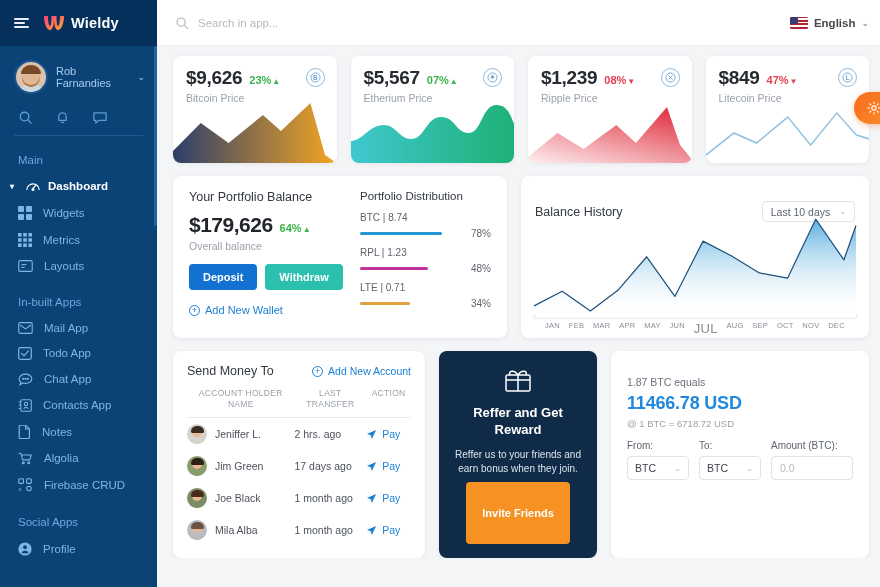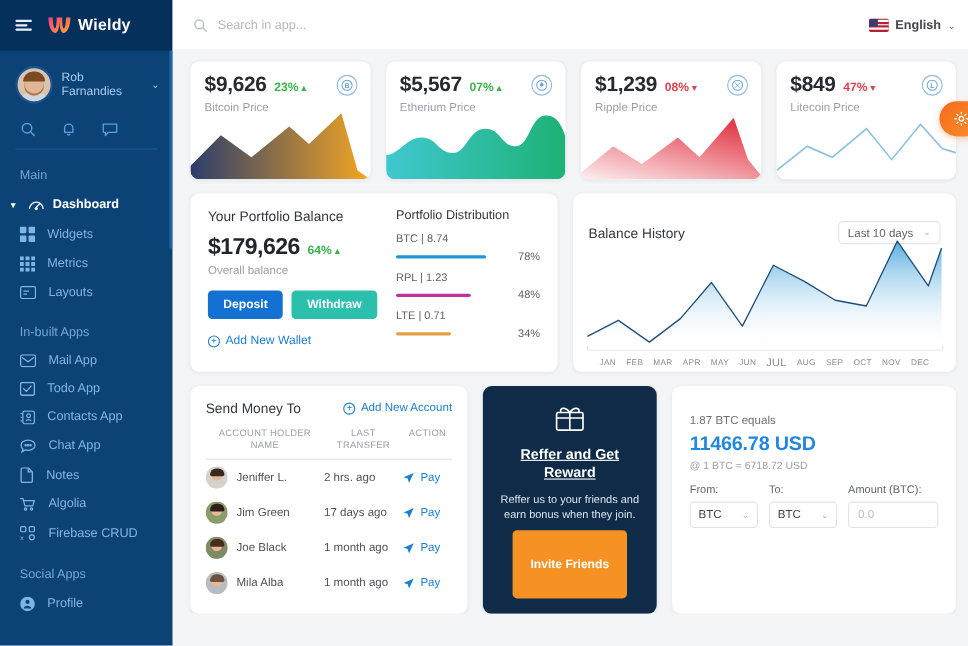--- a/index.html
+++ b/index.html
@@ -157,21 +157,21 @@
   .av-sm .hd { position: absolute; left: 5px; top: 3px; width: 10px; height: 10px; border-radius: 50%; background: #e8b894; }
   .av-sm .hr { position: absolute; left: 3.5px; top: 1.5px; width: 13px; height: 7px; border-radius: 7px 7px 2px 2px; }
   .av-sm .bd { position: absolute; left: 2px; bottom: -2px; width: 16px; height: 9px; border-radius: 8px 8px 0 0; }
   .pay { display: flex; align-items: center; gap: 5px; color: #1b7fd6; font-size: 10.5px; cursor: pointer; }
 
   .refer {
     flex: 0 0 158px; height: 207px; background: #0f2b47; border-radius: 8px;
     display: flex; flex-direction: column; align-items: center; padding: 16px 14px 14px 14px;
     box-shadow: 0 1px 4px rgba(16,30,54,.07);
   }
-  .refer-title { color: #fff; font-size: 13px; font-weight: bold; text-align: center; margin-top: 10px; line-height: 1.3; text-decoration: underline; }
+  .refer-title { color: #fff; font-size: 13px; font-weight: bold; text-align: center; margin-top: 10px; line-height: 1.3; }
   .refer-desc { color: #dbe4ee; font-size: 10px; text-align: center; margin-top: 9px; line-height: 1.45; }
   .btn-invite { background: #f59223; border: none; border-radius: 4px; color: #fff;
     font-size: 11px; font-weight: bold; padding: 25px 16px; margin-top: auto; cursor: pointer;
     font-family: "Liberation Sans", sans-serif; }
 
   .calc { flex: 1; height: 207px; padding: 14px 16px 0 16px; }
   .calc-title { font-size: 12.5px; color: #333940; }
   .calc-eq { font-size: 10.5px; color: #6a707a; margin-top: 11px; }
   .calc-big { font-size: 18px; font-weight: bold; color: #2288dd; margin-top: 5px; letter-spacing: -.2px; }
   .calc-rate { font-size: 9.5px; color: #9aa1ab; margin-top: 4px; }
@@ -317,41 +317,41 @@
       <span class="ic">
         <svg width="14" height="13" viewBox="0 0 14 13" fill="none" stroke="currentColor" stroke-width="1.2">
           <rect x="0.7" y="0.7" width="12.6" height="11.6" rx="1.8"></rect>
             <path d="M3.5 6.4 L6 8.8 L10.4 3.8" stroke-linecap="round" stroke-linejoin="round"></path>
         </svg>
       </span>
       <span>Todo App</span>
     </div>
     <div class="sb-item">
       <span class="ic">
+        <svg width="15" height="13" viewBox="0 0 16 14" fill="none" stroke="currentColor" stroke-width="1.2">
+          <path d="M8 1.2 c3.8 0 6.8 2.2 6.8 5 s-3 5 -6.8 5 c-1 0 -2 -.15 -2.8 -.45 L2 12.6 l1 -2.6 C1.8 9.1 1.2 7.8 1.2 6.2 c0 -2.8 3 -5 6.8 -5 z"></path>
+          <circle cx="5.6" cy="6.2" r=".6" fill="currentColor"></circle>
+            <circle cx="8" cy="6.2" r=".6" fill="currentColor"></circle>
+            <circle cx="10.4" cy="6.2" r=".6" fill="currentColor"></circle>
+        </svg>
+      </span>
+      <span>Chat App</span>
+    </div>
+    <div class="sb-item">
+      <span class="ic">
         <svg width="14" height="13" viewBox="0 0 14 13" fill="none" stroke="currentColor" stroke-width="1.1">
           <rect x="2.8" y="0.7" width="10.5" height="11.6" rx="1.6"></rect>
           <circle cx="8" cy="5" r="1.7"></circle>
             <path d="M5.7 9.8 a2.6 2.6 0 0 1 4.6 0"></path>
           <line x1="0.7" y1="3" x2="2.3" y2="3"></line>
             <line x1="0.7" y1="6.3" x2="2.3" y2="6.3"></line>
             <line x1="0.7" y1="9.6" x2="2.3" y2="9.6"></line>
         </svg>
       </span>
       <span>Contacts App</span>
-    </div>
-    <div class="sb-item">
-      <span class="ic">
-        <svg width="15" height="13" viewBox="0 0 16 14" fill="none" stroke="currentColor" stroke-width="1.2">
-          <path d="M8 1.2 c3.8 0 6.8 2.2 6.8 5 s-3 5 -6.8 5 c-1 0 -2 -.15 -2.8 -.45 L2 12.6 l1 -2.6 C1.8 9.1 1.2 7.8 1.2 6.2 c0 -2.8 3 -5 6.8 -5 z"></path>
-          <circle cx="5.6" cy="6.2" r=".6" fill="currentColor"></circle>
-            <circle cx="8" cy="6.2" r=".6" fill="currentColor"></circle>
-            <circle cx="10.4" cy="6.2" r=".6" fill="currentColor"></circle>
-        </svg>
-      </span>
-      <span>Chat App</span>
     </div>
     <div class="sb-item">
       <span class="ic">
         <svg width="13" height="14" viewBox="0 0 13 14" fill="none" stroke="currentColor" stroke-width="1.2">
           <path d="M1.2 1.4 a1.2 1.2 0 0 1 1.2 -1.2 h5.2 l3.8 3.8 v8.4 a1.2 1.2 0 0 1 -1.2 1.2 h-7.8 a1.2 1.2 0 0 1 -1.2 -1.2 z"></path>
           <path d="M7.6 .4 v3.6 h3.6"></path>
         </svg>
       </span>
       <span>Notes</span>
     </div>
@@ -603,21 +603,21 @@
               <line x1="10" y1="192" x2="10" y2="200" stroke="#dfe3e8" stroke-width="1.6"></line>
               <line x1="652" y1="192" x2="652" y2="200" stroke="#dfe3e8" stroke-width="1.6"></line>
             </svg>
             <div style="display:flex;position:absolute;left:0;right:0;bottom:-2px;padding:0 16px;justify-content:space-between;">
               <span style="font-size:7.5px;color:#868d96;letter-spacing:.3px">JAN</span>
               <span style="font-size:7.5px;color:#868d96;letter-spacing:.3px">FEB</span>
               <span style="font-size:7.5px;color:#868d96;letter-spacing:.3px">MAR</span>
               <span style="font-size:7.5px;color:#868d96;letter-spacing:.3px">APR</span>
               <span style="font-size:7.5px;color:#868d96;letter-spacing:.3px">MAY</span>
               <span style="font-size:7.5px;color:#868d96;letter-spacing:.3px">JUN</span>
-              <span style="font-size:10px;color:#868d96;letter-spacing:.3px">JUL</span>
+              <span style="font-size:13px;color:#868d96;letter-spacing:.3px">JUL</span>
               <span style="font-size:7.5px;color:#868d96;letter-spacing:.3px">AUG</span>
               <span style="font-size:7.5px;color:#868d96;letter-spacing:.3px">SEP</span>
               <span style="font-size:7.5px;color:#868d96;letter-spacing:.3px">OCT</span>
               <span style="font-size:7.5px;color:#868d96;letter-spacing:.3px">NOV</span>
               <span style="font-size:7.5px;color:#868d96;letter-spacing:.3px">DEC</span>
             </div>
           </div>
         </section>
       </div>
 

